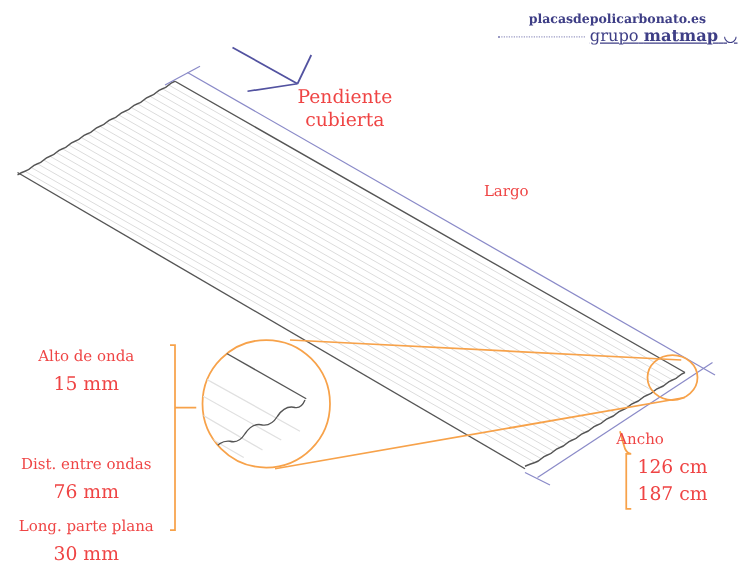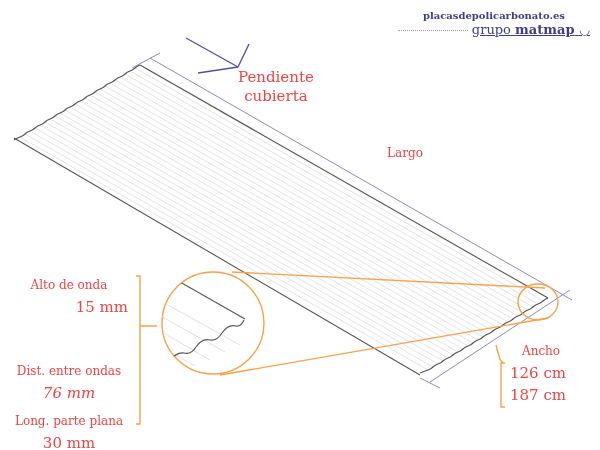--- a/index.html
+++ b/index.html
@@ -112,26 +112,26 @@
   <div>Pendiente</div>
   <div>cubierta</div>
 </div>
 
 <div class="lbl" style="left:380px; top:146px; width:50px;">
   <div class="small">Largo</div>
 </div>
 
 <div class="lbl" style="left:10px; top:278px; width:118px;">
   <div class="small" style="height:20px;">Alto de onda</div>
-  <div class="big" style="height:30px;text-align:right;">15 mm</div>
+  <div class="big" style="height:30px;">15 mm</div>
   <div class="small" style="height:20px;margin-top:36px;">Dist. entre ondas</div>
-  <div class="big" style="height:30px;font-style:italic;">76 mm</div>
+  <div class="big" style="height:30px;">76 mm</div>
   <div class="small" style="height:20px;">Long. parte plana</div>
   <div class="big" style="height:30px;">30 mm</div>
 </div>
 
-<div class="lbl" style="left:522px; top:344px; text-align:left;">
+<div class="lbl" style="left:493px; top:344px; text-align:left;">
   <div class="small">Ancho</div>
 </div>
 <div class="lbl big" style="left:510px; top:362px; text-align:center; line-height:22px;">
   <div>126 cm</div>
   <div>187 cm</div>
 </div>
 
 </body></html>

